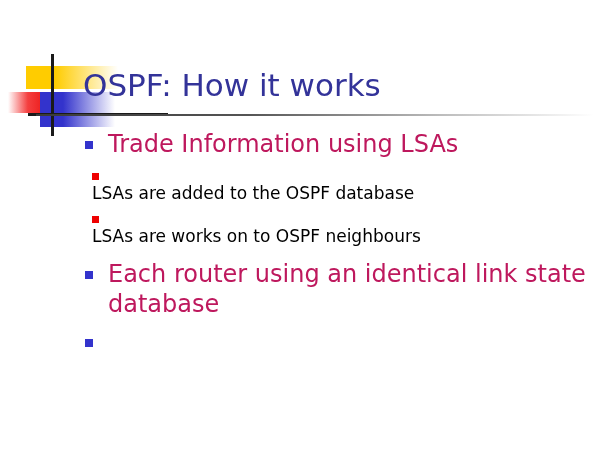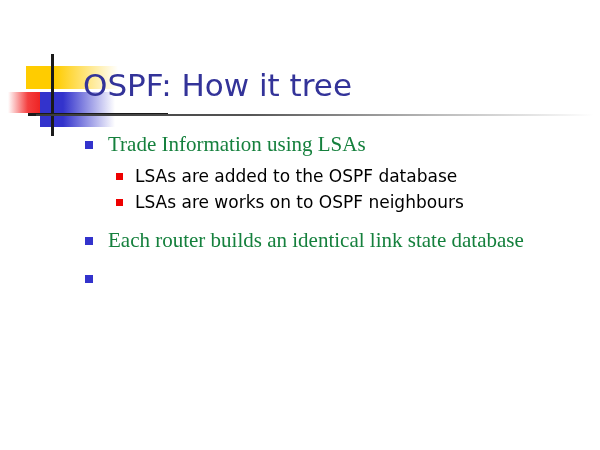--- a/index.html
+++ b/index.html
@@ -107,30 +107,30 @@
   }
   .lvl1 .marker {
     flex: 0 0 auto;
     width: 8px;
     height: 8px;
     background: #3333cc;
     margin-top: 12px;
     margin-right: 15px;
   }
   .lvl1 .btext {
-    font-size: 21px;
+    font-size: 24px;
     line-height: 30px;
-    color: #15803d;
+    color: #be185d;
     max-width: 495px;
-    font-family: Liberation Serif, serif;
   }
 
   
   .lvl2 {
-    padding-left: 116px;
+    padding-left: 92px;
+    flex-direction: column;
   }
   .lvl2 .marker {
     flex: 0 0 auto;
     width: 7px;
     height: 7px;
     background: #ee0000;
     margin-top: 10px;
     margin-right: 12px;
   }
   .lvl2 .btext {
@@ -147,21 +147,21 @@
 <body>
 
 <div class="logo-mark">
   <div class="logo-yellow"></div>
   <div class="logo-red"></div>
   <div class="logo-blue"></div>
   <div class="logo-vline"></div>
   <div class="logo-hline"></div>
 </div>
 
-<div class="slide-title">OSPF: How it tree</div>
+<div class="slide-title">OSPF: How it works</div>
 
 <div class="title-rule"></div>
 
 <div class="body-list">
 
   <div class="bullet-row lvl1">
     <div class="marker"></div>
     <div class="btext">Trade Information using LSAs</div>
   </div>
 
@@ -174,21 +174,21 @@
 
   <div class="bullet-row lvl2">
     <div class="marker"></div>
     <div class="btext">LSAs are works on to OSPF neighbours</div>
   </div>
 
   <div class="gap-after-sub"></div>
 
   <div class="bullet-row lvl1">
     <div class="marker"></div>
-    <div class="btext">Each router builds an identical link state database</div>
+    <div class="btext">Each router using an identical link state database</div>
   </div>
 
   <div class="gap-small"></div>
 
 
   <div class="gap-small"></div>
 
   <div class="bullet-row lvl1">
     <div class="marker"></div>
   </div>

